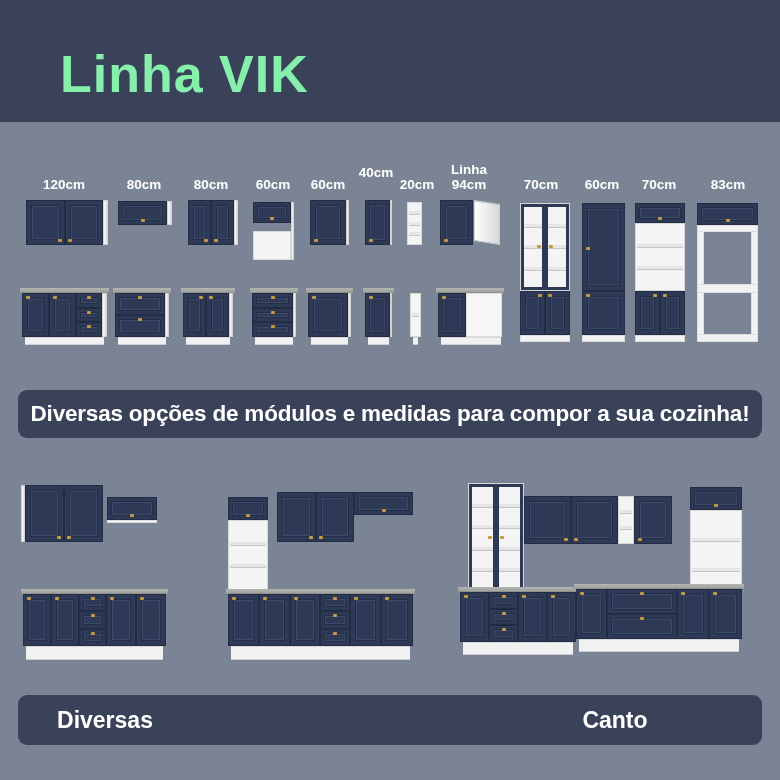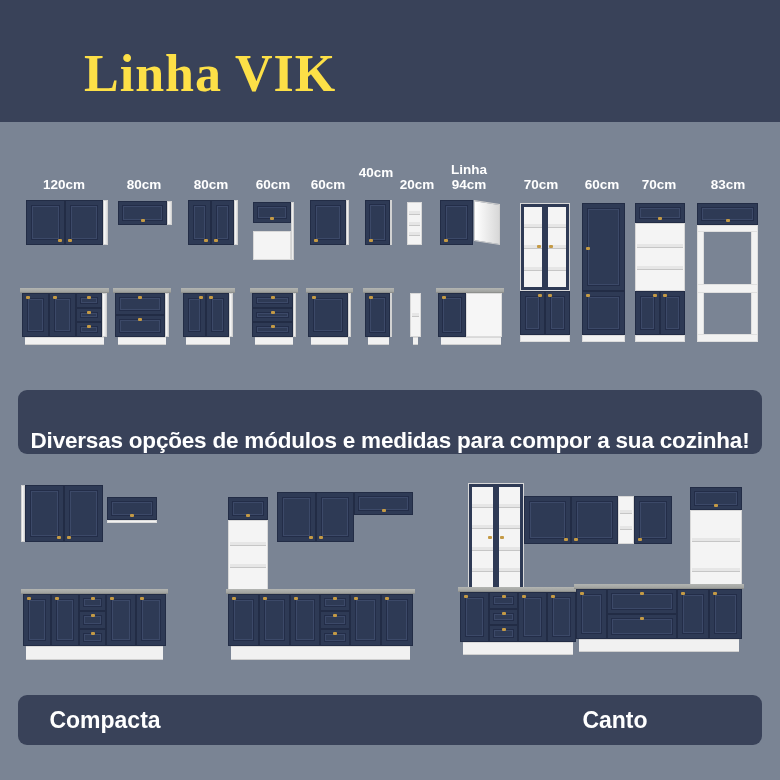--- a/index.html
+++ b/index.html
@@ -1,25 +1,25 @@
 <!DOCTYPE html>
 <html><head>
 <meta charset="utf-8">
 <style>
   html,body{margin:0;padding:0;background:#7A8494;}
   #canvas{position:relative;width:780px;height:780px;background:#7A8494;overflow:hidden;
           font-family:"Liberation Sans",sans-serif;}
   
   #hdr{position:absolute;left:0;top:0;width:780px;height:122px;background:#394259;}
   #hdr .eyebrow{position:absolute;left:62px;top:20px;color:#FFFFFF;font-size:25px;font-weight:700;letter-spacing:.5px;}
-  #hdr .title{position:absolute;left:60px;top:44px;color:#fde047;font-size:52px;font-weight:700;
-              font-family:Liberation Serif, serif;letter-spacing:1px;margin-left:24px;}
+  #hdr .title{position:absolute;left:60px;top:44px;color:#86efac;font-size:52px;font-weight:700;
+              font-family:Liberation Sans, sans-serif;letter-spacing:1px;}
   
   .navybar{position:absolute;background:#394259;border-radius:9px;color:#FFF;}
-  #midBanner{left:18px;top:390px;width:744px;height:64px;display:flex;align-items:flex-end;justify-content:center;}
+  #midBanner{left:18px;top:390px;width:744px;height:48px;display:flex;align-items:center;justify-content:center;}
   #midBanner span{font-size:22.5px;font-weight:700;letter-spacing:-.2px;white-space:nowrap;}
   #bottomBar{left:18px;top:695px;width:744px;height:50px;}
   .scene-label{position:absolute;top:0;height:50px;display:flex;align-items:center;justify-content:center;
                transform:translateX(-50%);font-size:23px;font-weight:700;color:#FFF;white-space:nowrap;}
   
   .size-label{position:absolute;width:84px;height:34px;display:flex;align-items:flex-end;justify-content:center;
               color:#FFFFFF;font-size:13.5px;font-weight:700;white-space:pre-line;text-align:center;line-height:15px;}
   
   .cab{position:absolute;}
   .cab *{box-sizing:border-box;}
@@ -655,16 +655,16 @@
                 <div class="handle" style="top: 2px; left: 3px;"></div>
               </div>
             </div>
           </div>
           <div class="plinth" style="left: 3px; top: 50px; width: 160px; height: 13px;"></div>
         </div>
       </div>
     </div>
 
   <div id="bottomBar" class="navybar">
-      <div class="scene-label" style="left: 87px;">Compacta</div>
+      <div class="scene-label" style="left: 87px;">Diversas</div>
       <div class="scene-label" style="left: 597px;">Canto</div>
     </div>
 </div>
 
 </body></html>

